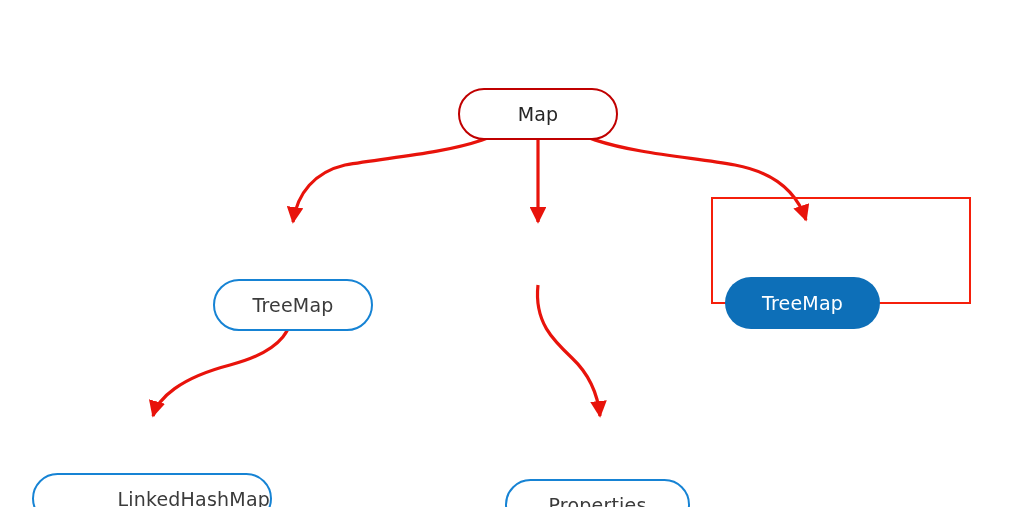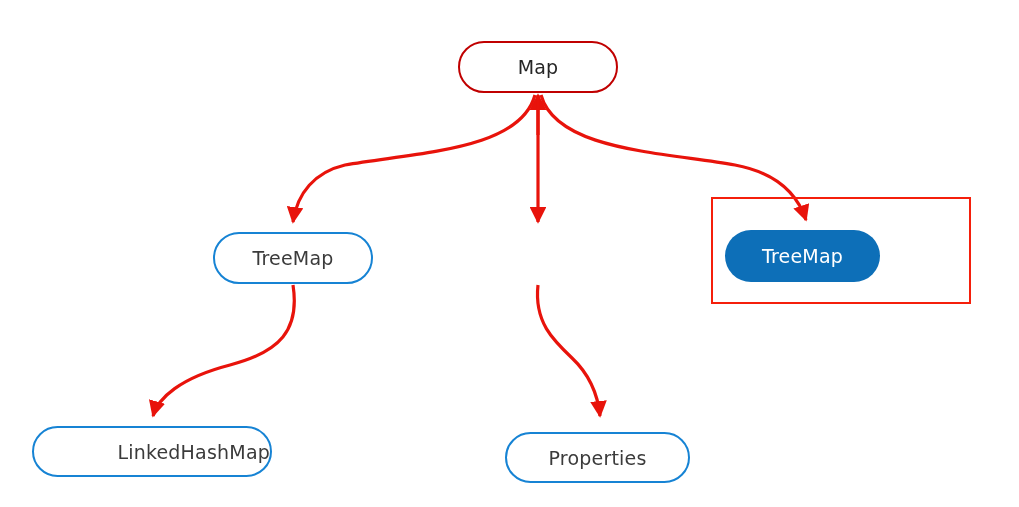--- a/index.html
+++ b/index.html
@@ -29,20 +29,21 @@
     box-sizing: border-box;
     display: flex;
     align-items: center;
     justify-content: center;
     border-radius: 999px;
     background: #ffffff;
     font-size: 19px;
     letter-spacing: 0.2px;
     white-space: nowrap;
     z-index: 3;
+    margin-top: 47px;
   }
   .node-root {
     border: 2.4px solid #c00000;
     color: #262626;
   }
   .node-default {
     border: 2.4px solid #1683d4;
     color: #3b3b3b;
   }
   .node-selected {

